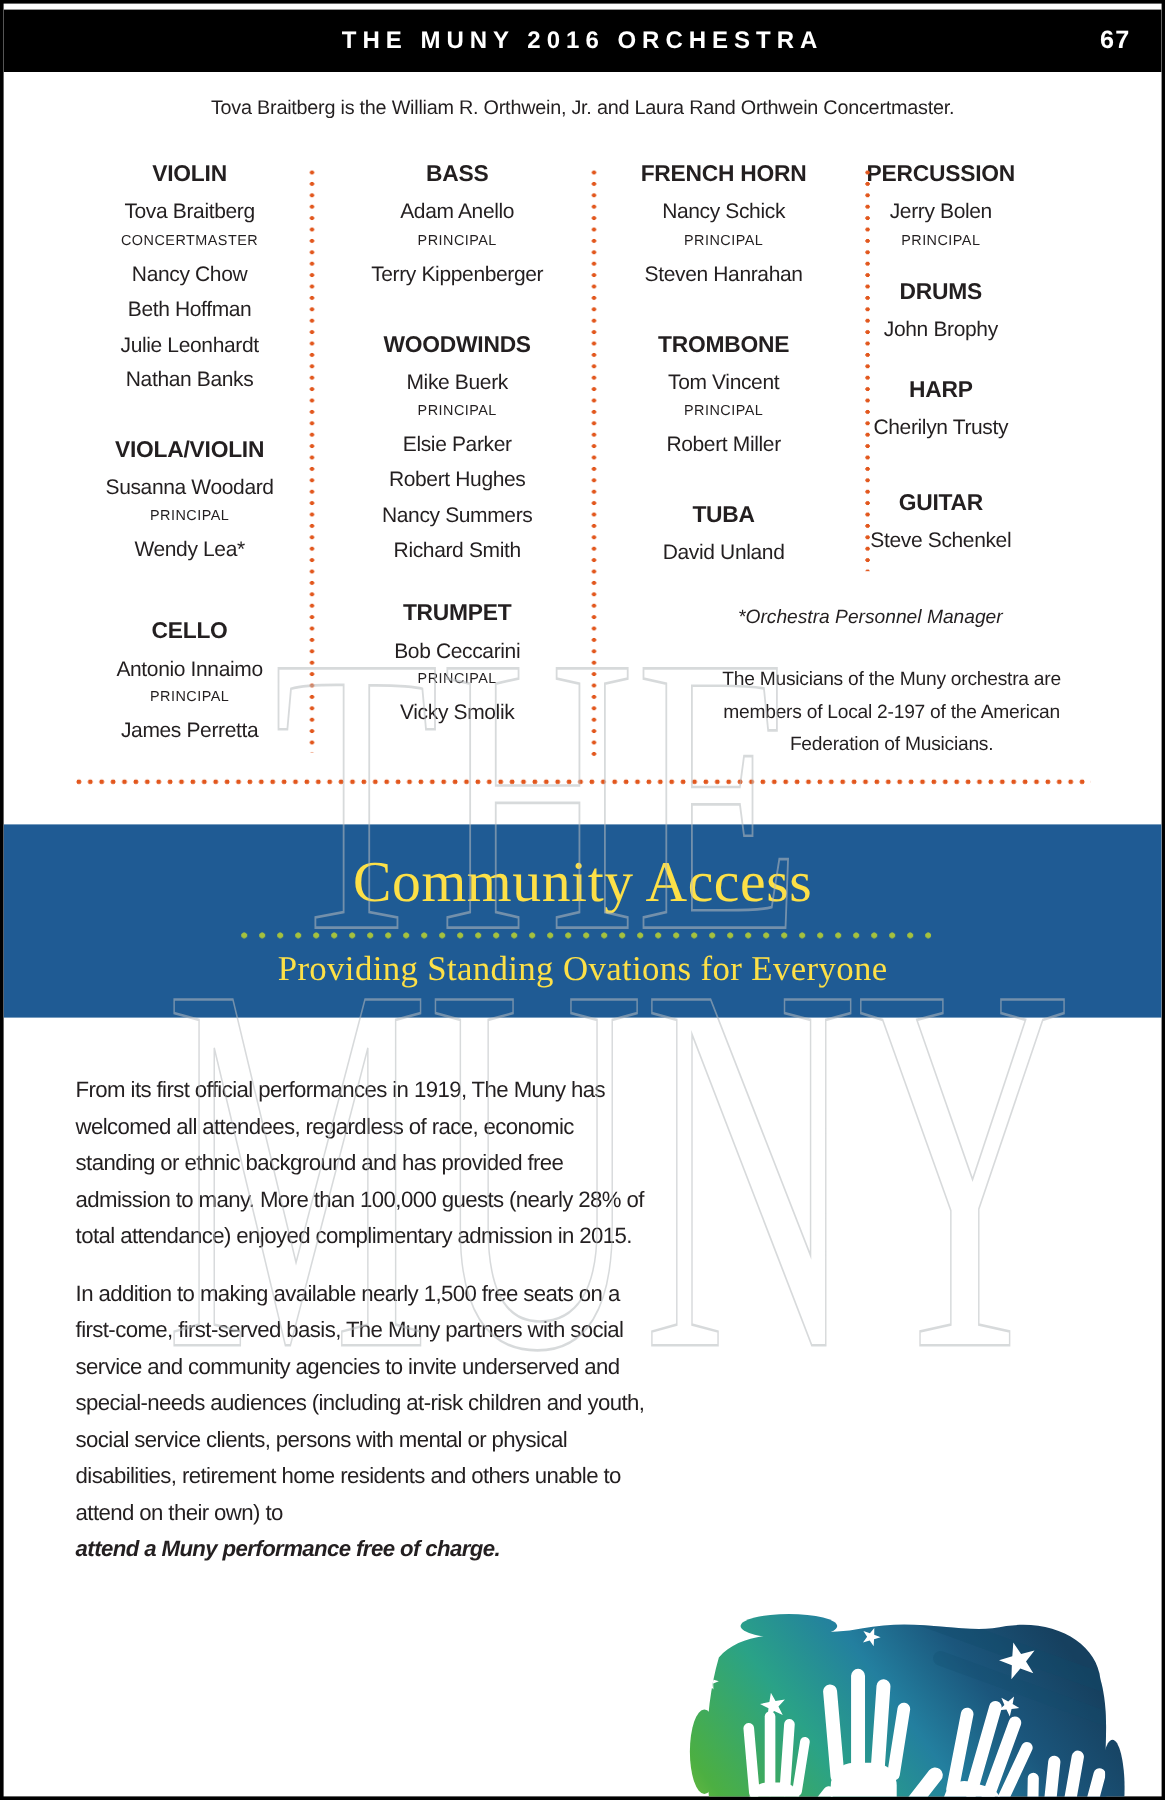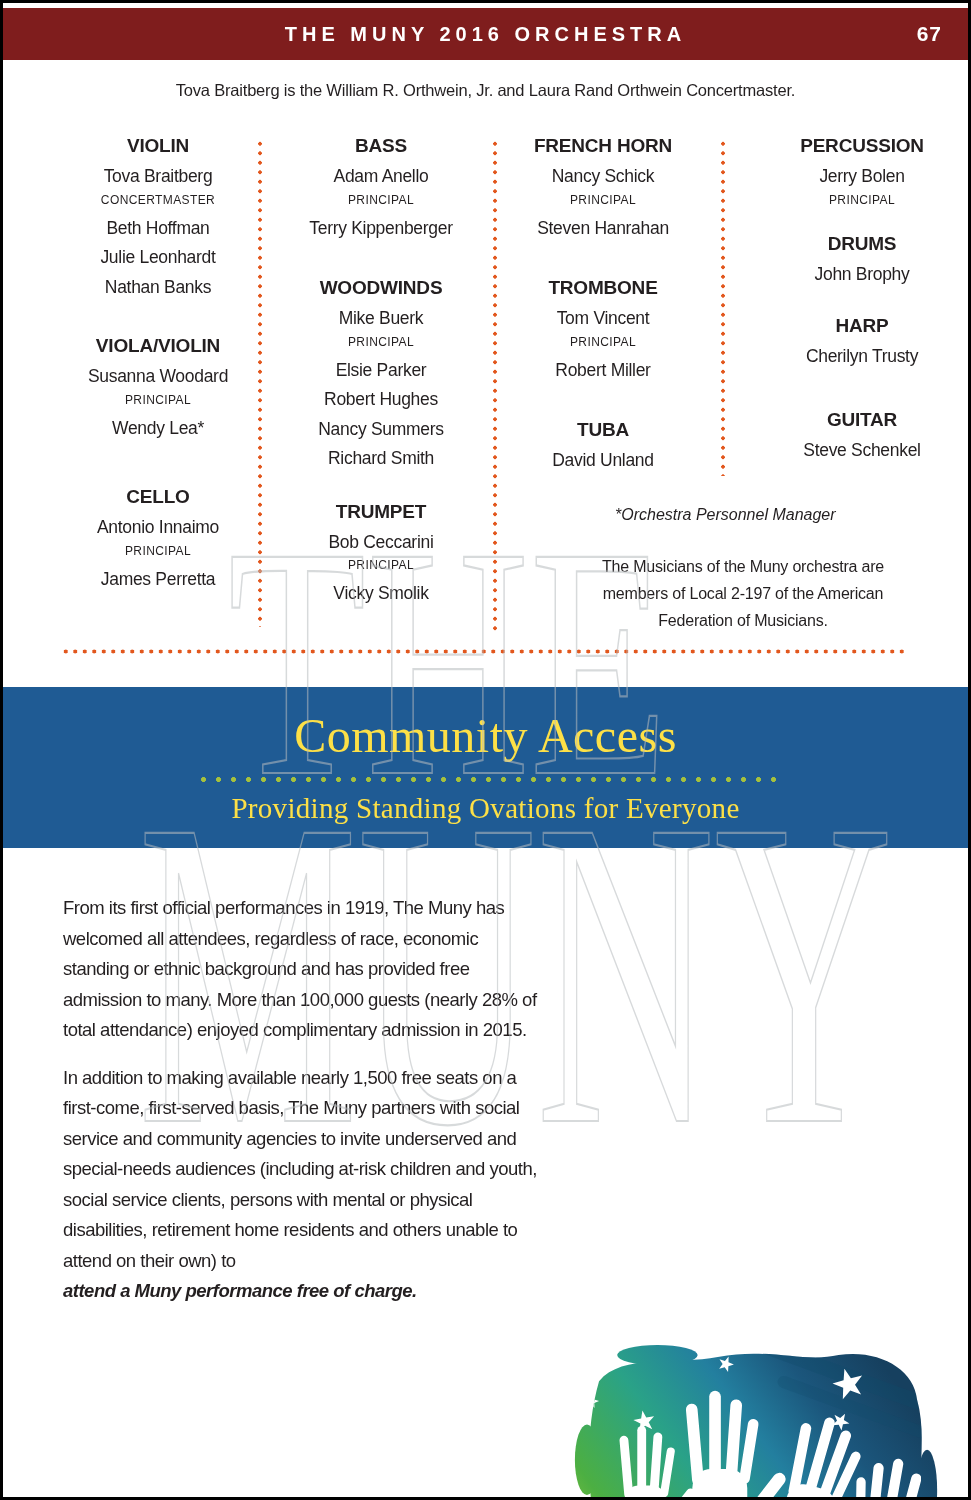--- a/index.html
+++ b/index.html
@@ -4,21 +4,21 @@
 <style>
   html,body{margin:0;padding:0;background:#555;}
   .page{
     position:relative; width:971px; height:1500px; box-sizing:border-box;
     background:#fff; border:3px solid #000; overflow:hidden;
     font-family:"Liberation Sans", sans-serif; color:#231f20;
   }
   
   .topbar{
     position:absolute; left:0; top:5px; width:100%; height:52px;
-    background:#7f1d1d; display:flex; align-items:center; justify-content:center;
+    background:#000000; display:flex; align-items:center; justify-content:center;
   }
   .topbar .title{ color:#fff; font-size:20px; font-weight:700; letter-spacing:5px; }
   .topbar .pagenum{ position:absolute; right:26px; top:50%; transform:translateY(-50%);
     color:#fff; font-size:21px; font-weight:700; letter-spacing:1px;}
   
   .intro{ position:absolute; left:0; top:78px; width:100%; text-align:center;
     font-size:16.5px; letter-spacing:-0.2px; }
   
   .col{ position:absolute; top:131px; text-align:center; letter-spacing:-0.3px; }
   .col h3{ font-size:19px; line-height:24px; margin:0 0 4px; font-weight:700; letter-spacing:-0.2px;}
@@ -80,20 +80,21 @@
 
   
   <div class="intro">Tova Braitberg is the William R. Orthwein, Jr. and Laura Rand Orthwein Concertmaster.</div>
 
   
   <div class="col" style="left:45px;width:220px;">
     <div class="sec">
       <h3>VIOLIN</h3>
       <div class="m-name">Tova Braitberg</div>
       <div class="m-role">CONCERTMASTER</div>
+      <div class="m-name">Nancy Chow</div>
       <div class="m-name">Beth Hoffman</div>
       <div class="m-name">Julie Leonhardt</div>
       <div class="m-name">Nathan Banks</div>
     </div>
     <div class="sec g32">
       <h3>VIOLA/VIOLIN</h3>
       <div class="m-name">Susanna Woodard</div>
       <div class="m-role">PRINCIPAL</div>
       <div class="m-name">Wendy Lea*</div>
     </div>
@@ -144,21 +145,21 @@
       <div class="m-role">PRINCIPAL</div>
       <div class="m-name">Robert Miller</div>
     </div>
     <div class="sec g33">
       <h3>TUBA</h3>
       <div class="m-name">David Unland</div>
     </div>
   </div>
 
   
-  <div class="col" style="left:749px;width:220px;">
+  <div class="col" style="left:671px;width:220px;">
     <div class="sec">
       <h3>PERCUSSION</h3>
       <div class="m-name">Jerry Bolen</div>
       <div class="m-role">PRINCIPAL</div>
     </div>
     <div class="sec g24">
       <h3>DRUMS</h3>
       <div class="m-name">John Brophy</div>
     </div>
     <div class="sec g25">

